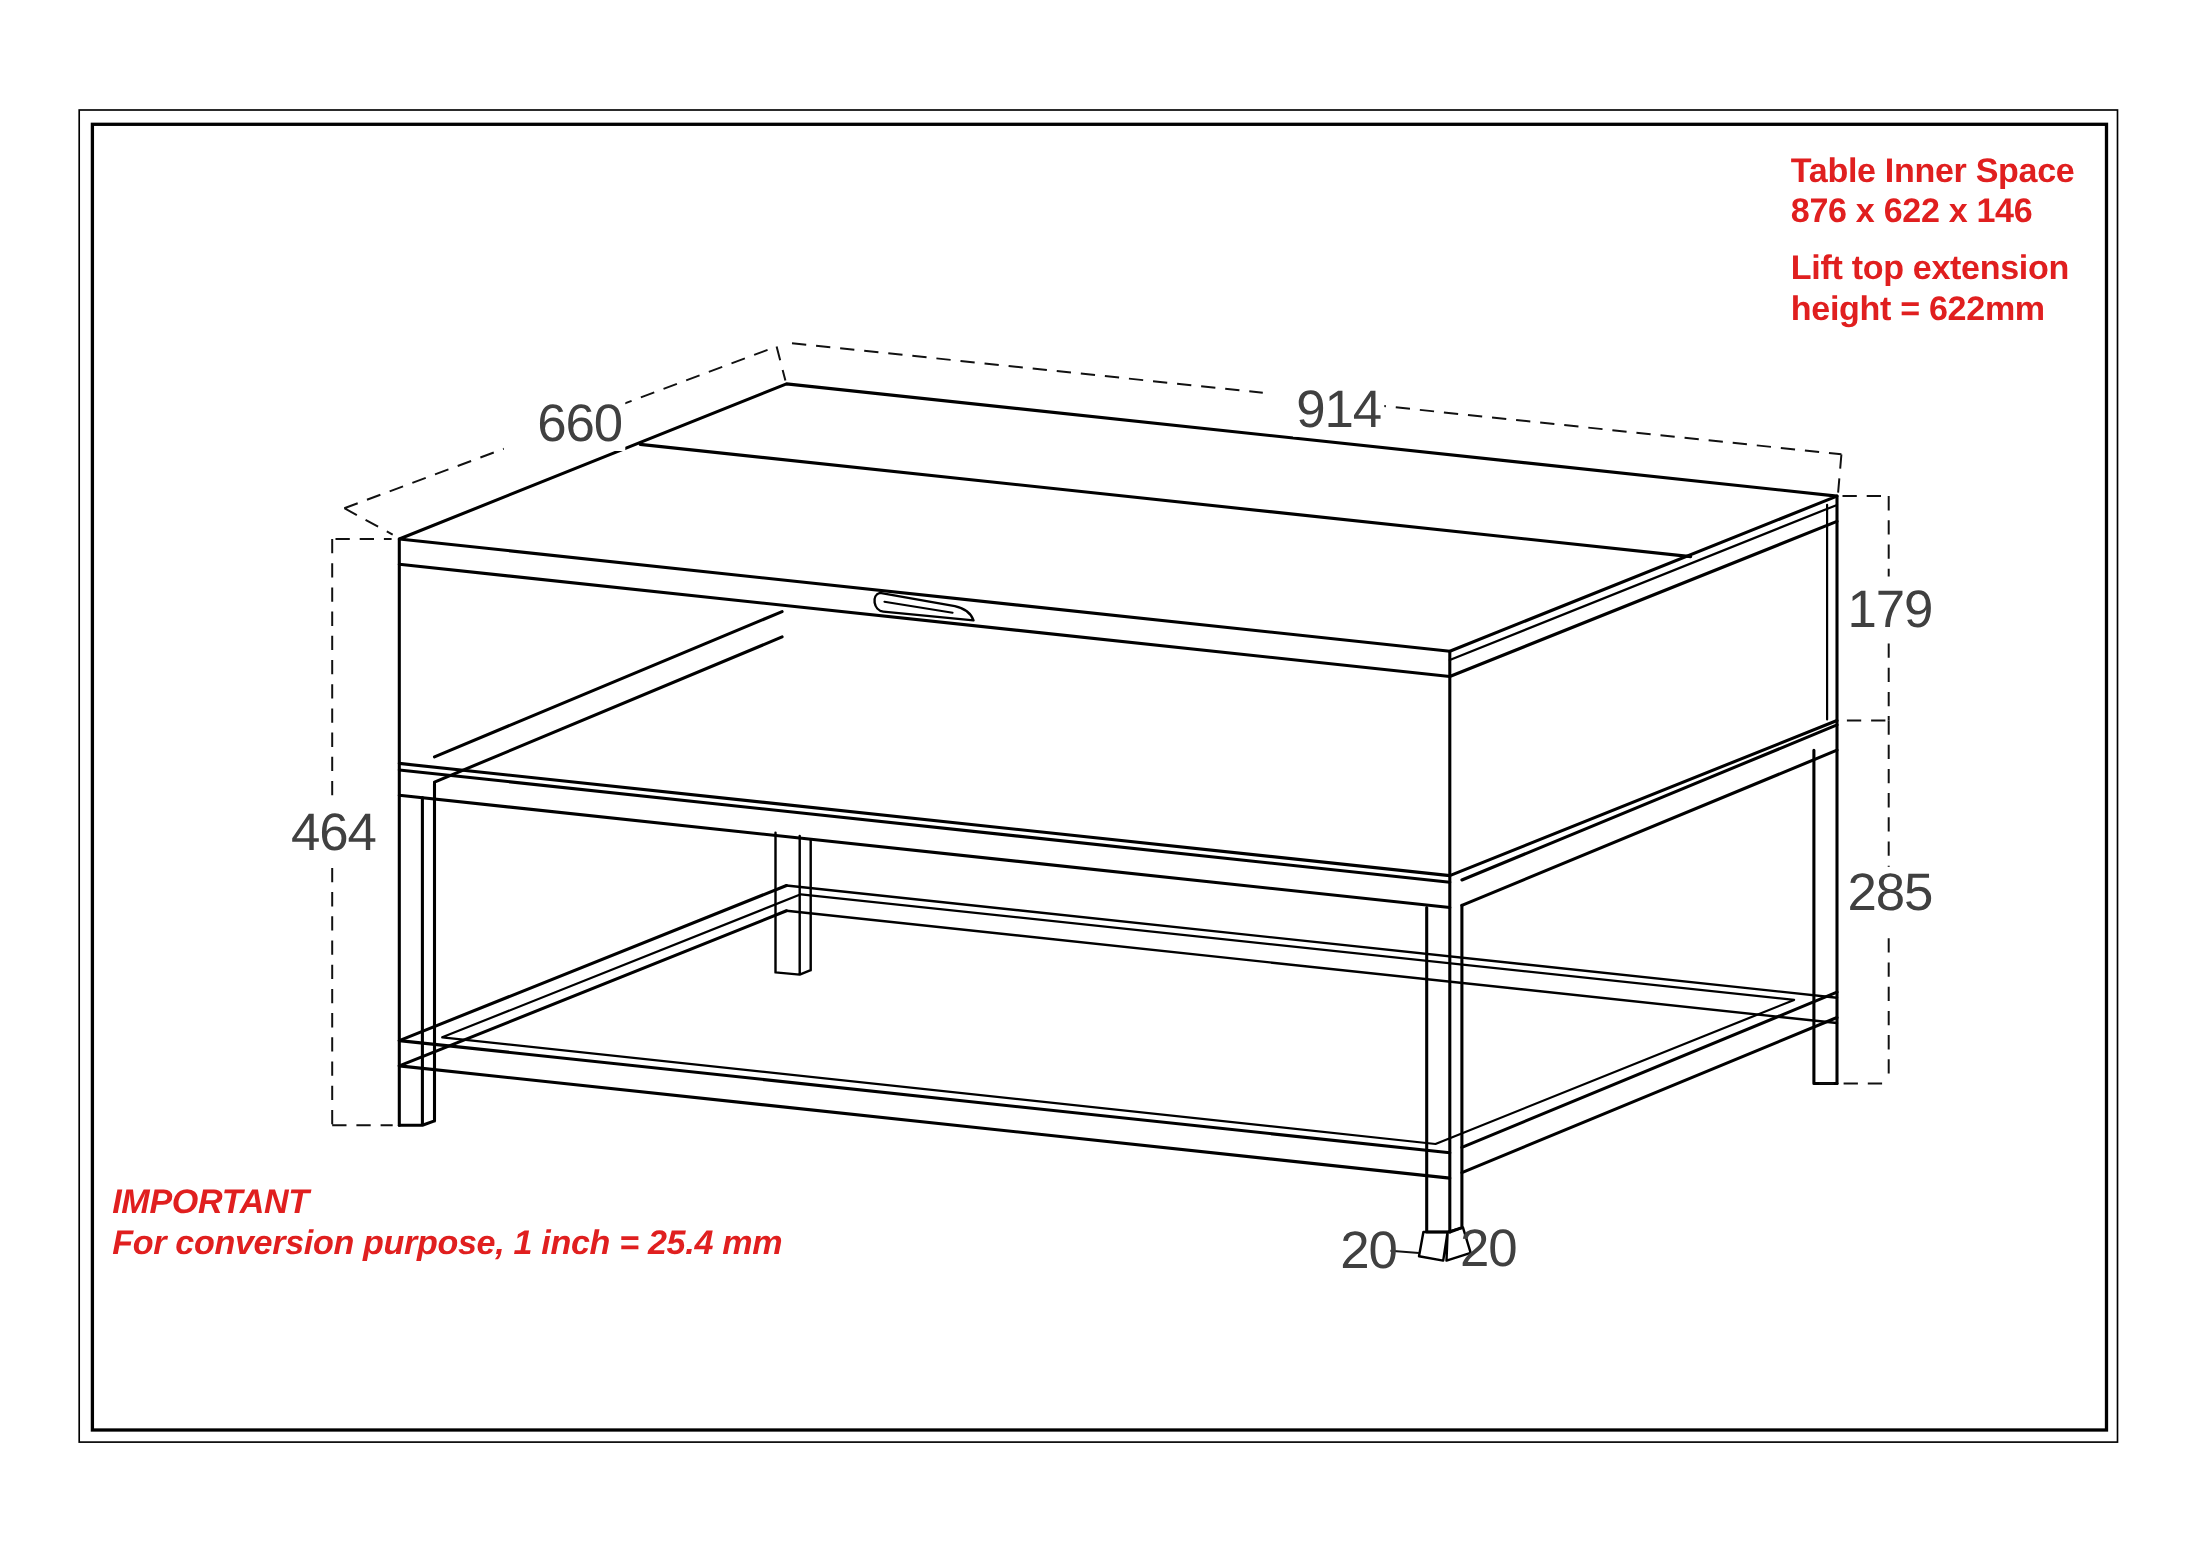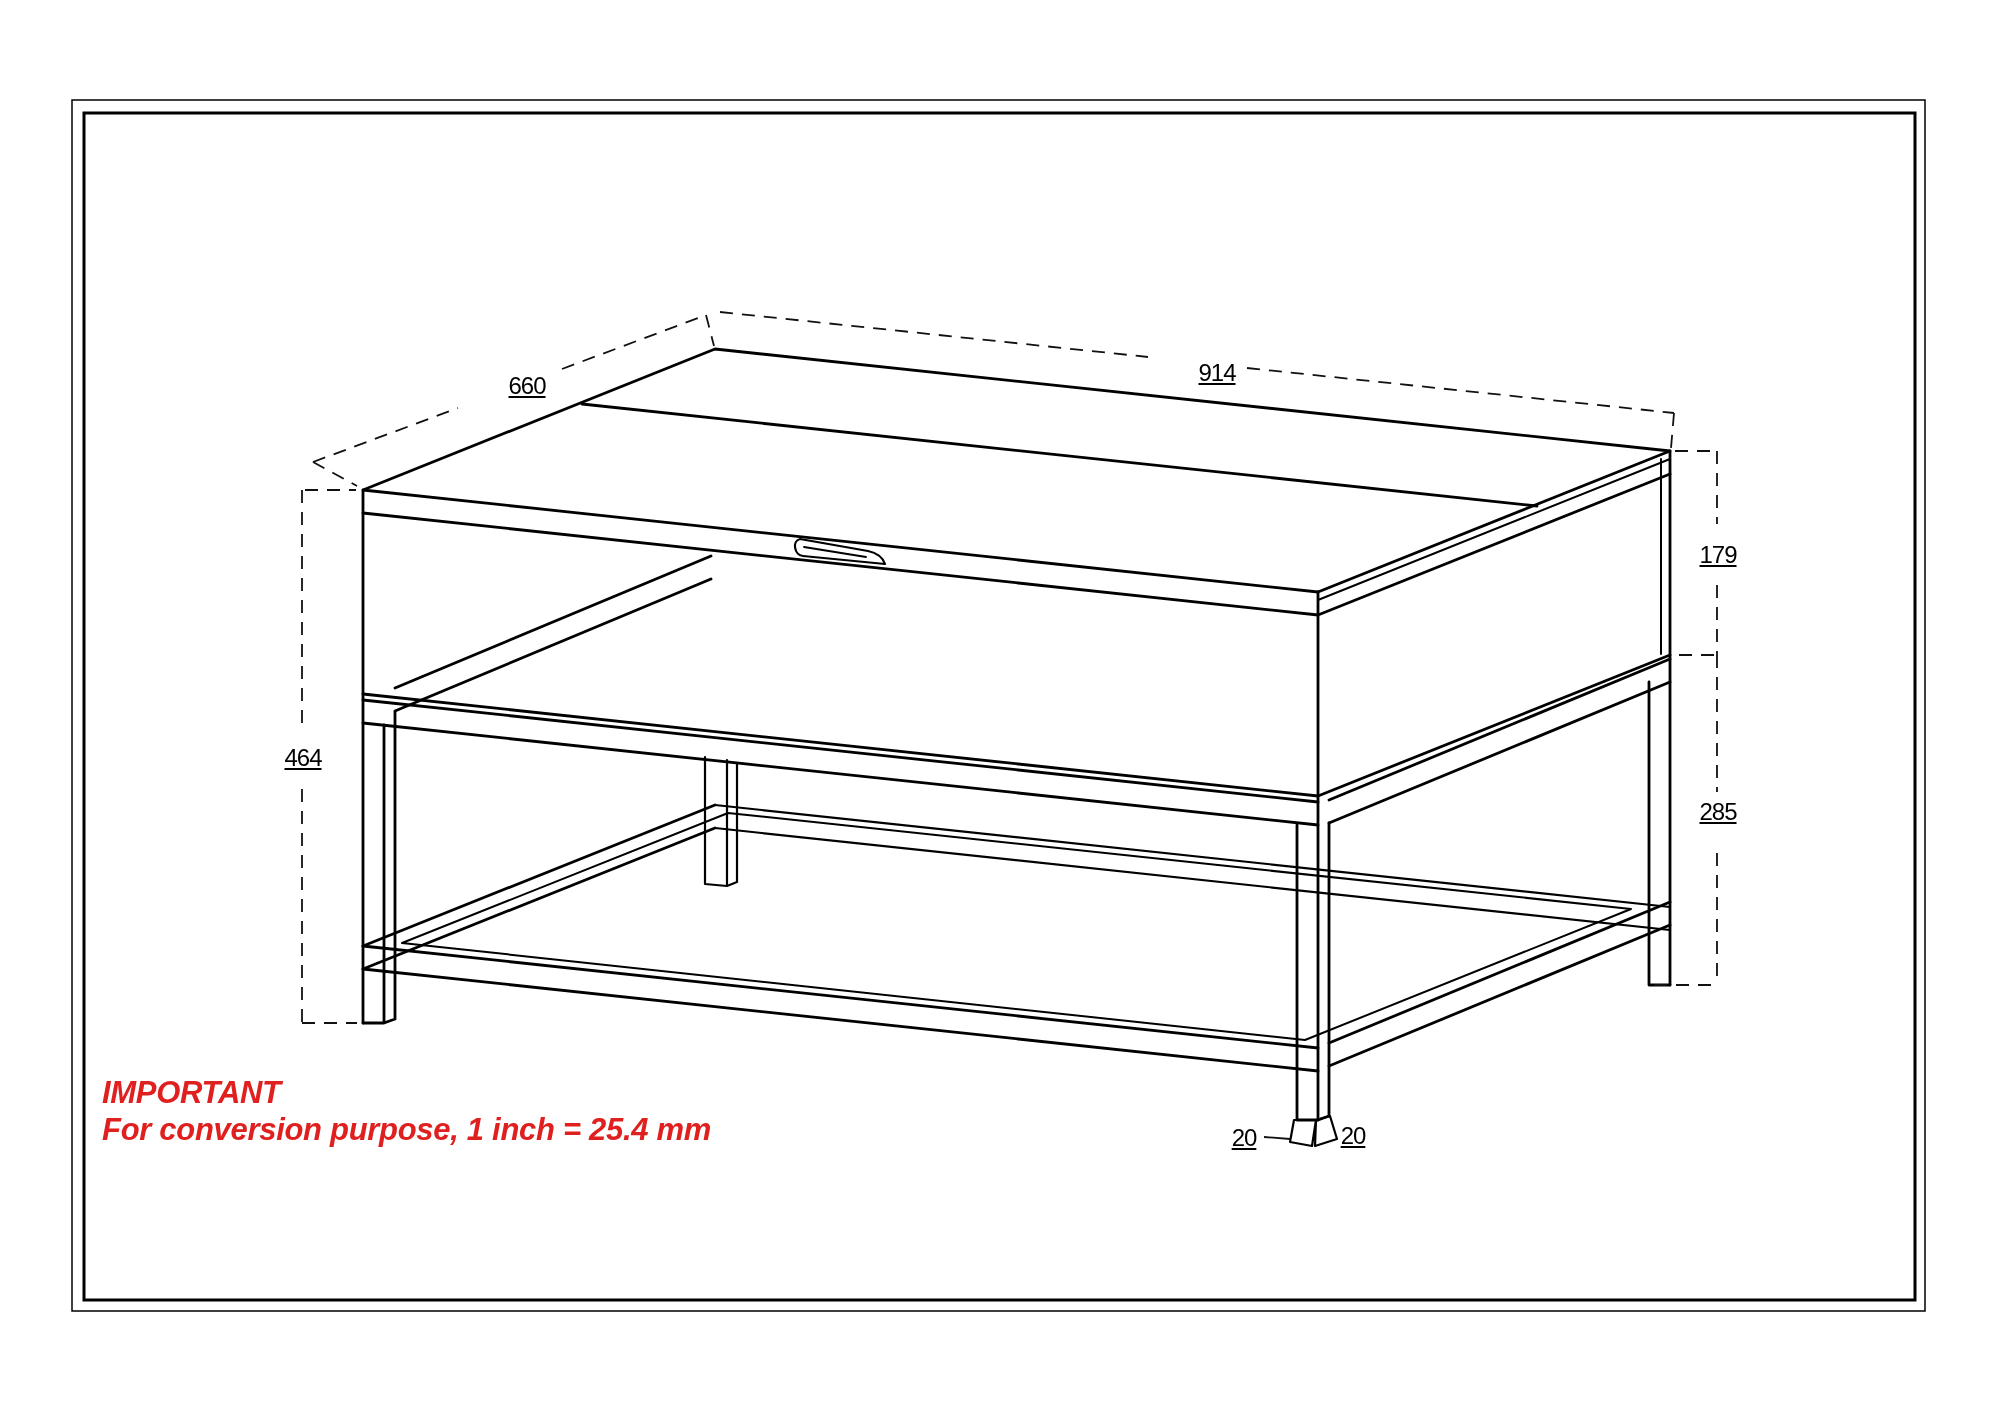--- a/index.html
+++ b/index.html
@@ -3,22 +3,22 @@
 <meta charset="utf-8">
 <style>
   html,body{margin:0;padding:0;background:#fff;}
   #canvas{
     position:relative;width:2000px;height:1413px;background:#ffffff;overflow:hidden;
     font-family:"Liberation Sans", sans-serif;
   }
   #drawing{position:absolute;left:0;top:0;}
   .dim-label{
     position:absolute;transform:translate(-50%,-50%);
-    font-size:24px;font-weight:400;color:#000000;letter-spacing:-1px;
-    background:#ffffff;padding:0 3px;white-space:nowrap;line-height:1;text-decoration:underline;
+    font-size:48px;font-weight:400;color:#404040;letter-spacing:-1px;
+    background:#ffffff;padding:0 3px;white-space:nowrap;line-height:1;
   }
   .red-note{
     position:absolute;color:#e01f1f;font-weight:700;font-size:31px;
     line-height:37px;letter-spacing:-0.3px;white-space:nowrap;
   }
   .red-note .gap{display:block;height:15px;}
   .note-line{display:block;}
 </style>
 </head>
 <body>
@@ -89,19 +89,26 @@
   </svg>
 
   <span class="dim-label" style="left:1197px;top:373px;margin-left:20px;">914</span>
   <span class="dim-label" style="left:527px;top:386px;">660</span>
   <span class="dim-label" style="left:303px;top:758px;">464</span>
   <span class="dim-label" style="left:1718px;top:555px;">179</span>
   <span class="dim-label" style="left:1718px;top:812px;">285</span>
   <span class="dim-label" style="left:1244px;top:1138px;background:transparent;">20</span>
   <span class="dim-label" style="left:1353px;top:1136px;background:transparent;">20</span>
 
+  <div class="red-note" style="left:1628px;top:136px;">
+    <span class="note-line">Table Inner Space</span>
+    <span class="note-line">876 x 622 x 146</span>
+    <span class="gap"></span>
+    <span class="note-line">Lift top extension</span>
+    <span class="note-line">height = 622mm</span>
+  </div>
 
   <div class="red-note" style="left:102px;top:1074px;font-style:italic;">
     <span class="note-line">IMPORTANT</span>
     <span class="note-line">For conversion purpose, 1 inch = 25.4 mm</span>
   </div>
 
 </div>
 
 </body></html>

